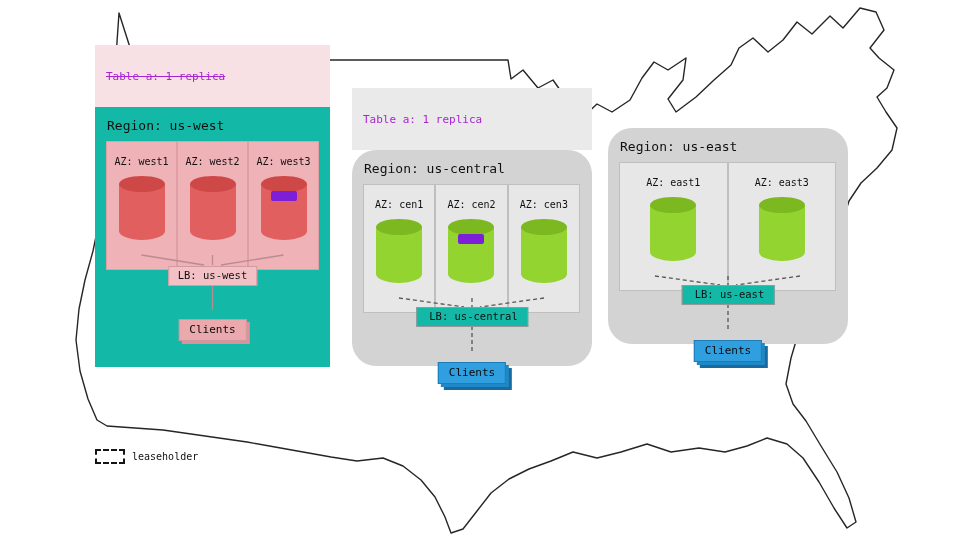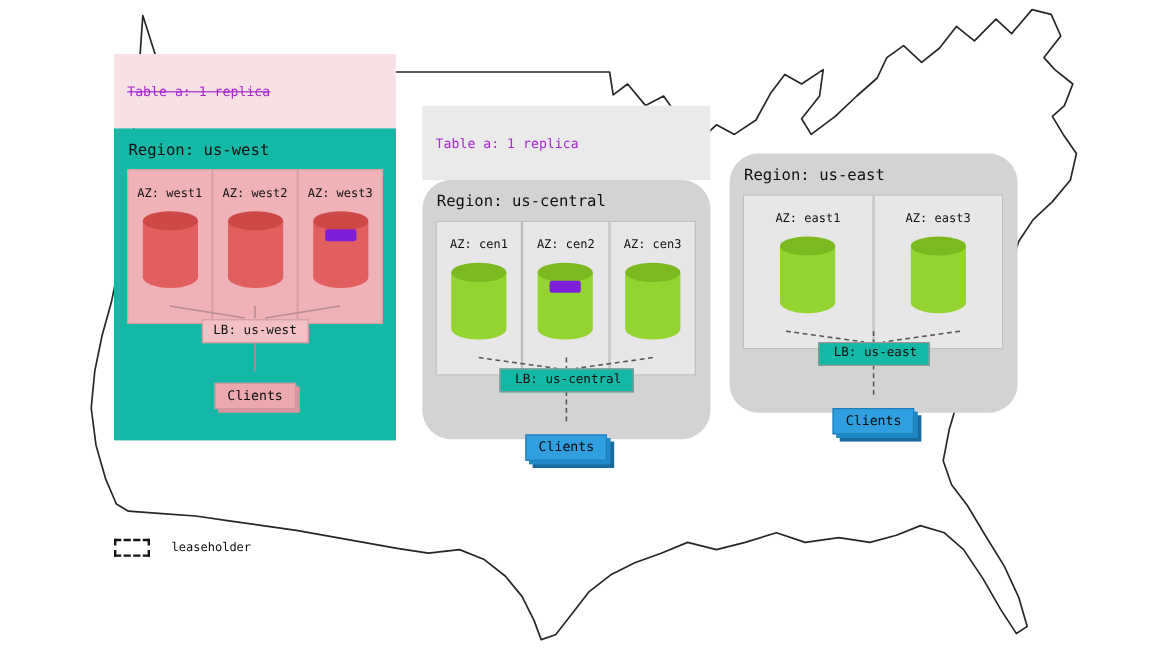--- a/index.html
+++ b/index.html
@@ -53,21 +53,21 @@
   .lb-box{position:absolute;top:157px;left:50%;transform:translateX(-50%);height:18px;line-height:16px;
           padding:0 9px;font-size:10.5px;color:#101010;border:1px solid;white-space:nowrap;z-index:2;}
   .west .lb-box{background:#f3c1c5;border-color:#d29ba2;top:159px;}
   .up .lb-box{background:#14b8a6;border-color:#979797;padding-left:12px;}
 
   .clients-box{position:absolute;top:212px;left:50%;transform:translateX(-50%);height:20px;line-height:19px;
           padding:0 10px;font-size:11px;color:#0a0a0a;white-space:nowrap;z-index:2;}
   .west .clients-box{background:#eba9ae;border:1px solid #cf98a0;box-shadow:3px 3px 0 #d9949b;}
   .up .clients-box{background:#2f9fe0;border:1px solid #1d7cb6;box-shadow:3px 3px 0 #2188c8,6px 6px 0 #186b9f;}
 
-  .legend{position:absolute;left:95px;top:449px;display:flex;align-items:center;gap:18px;z-index:2;}
+  .legend{position:absolute;left:95px;top:449px;display:flex;align-items:center;gap:7px;z-index:2;}
   .legend-swatch{width:26px;height:11px;background:#ffffff;border:2px dashed #141414;display:inline-block;}
   .legend-label{font-size:10px;color:#101010;}
 </style>
 </head>
 <body>
 
 <svg class="map-svg" width="960" height="540" viewBox="0 0 960 540">
   <path d="M119 13 L134 60 L508 60 L511 79 L523 70 L538 88 L553 80 L565 97 L582 118 L597 104 L612 112 L630 100 L642 78 L654 62 L668 70 L686 58 L683 80 L668 99 L676 112 L696 97 L714 80 L731 65 L739 48 L753 38 L768 52 L783 40 L797 22 L812 34 L830 16 L843 28 L860 8 L876 12 L884 30 L870 48 L879 58 L894 70 L887 88 L877 97 L886 112 L897 128 L892 150 L877 168 L861 183 L849 201 L841 226 L831 251 L823 278 L811 305 L799 331 L791 358 L786 384 L793 404 L806 421 L821 446 L837 472 L849 498 L856 522 L847 528 L834 508 L819 482 L803 458 L787 444 L767 438 L747 446 L725 452 L699 448 L671 452 L647 444 L621 452 L597 458 L573 452 L551 461 L529 469 L509 479 L491 493 L477 511 L463 529 L451 533 L445 517 L435 497 L421 480 L403 466 L383 458 L357 461 L331 457 L303 452 L275 447 L247 442 L219 438 L191 434 L163 430 L135 428 L107 426 L97 420 L88 399 L80 371 L76 340 L79 309 L85 280 L93 251 L99 222 L104 193 L107 163 L108 133 L112 103 L115 72 L117 42 Z"></path>
 </svg>
 

